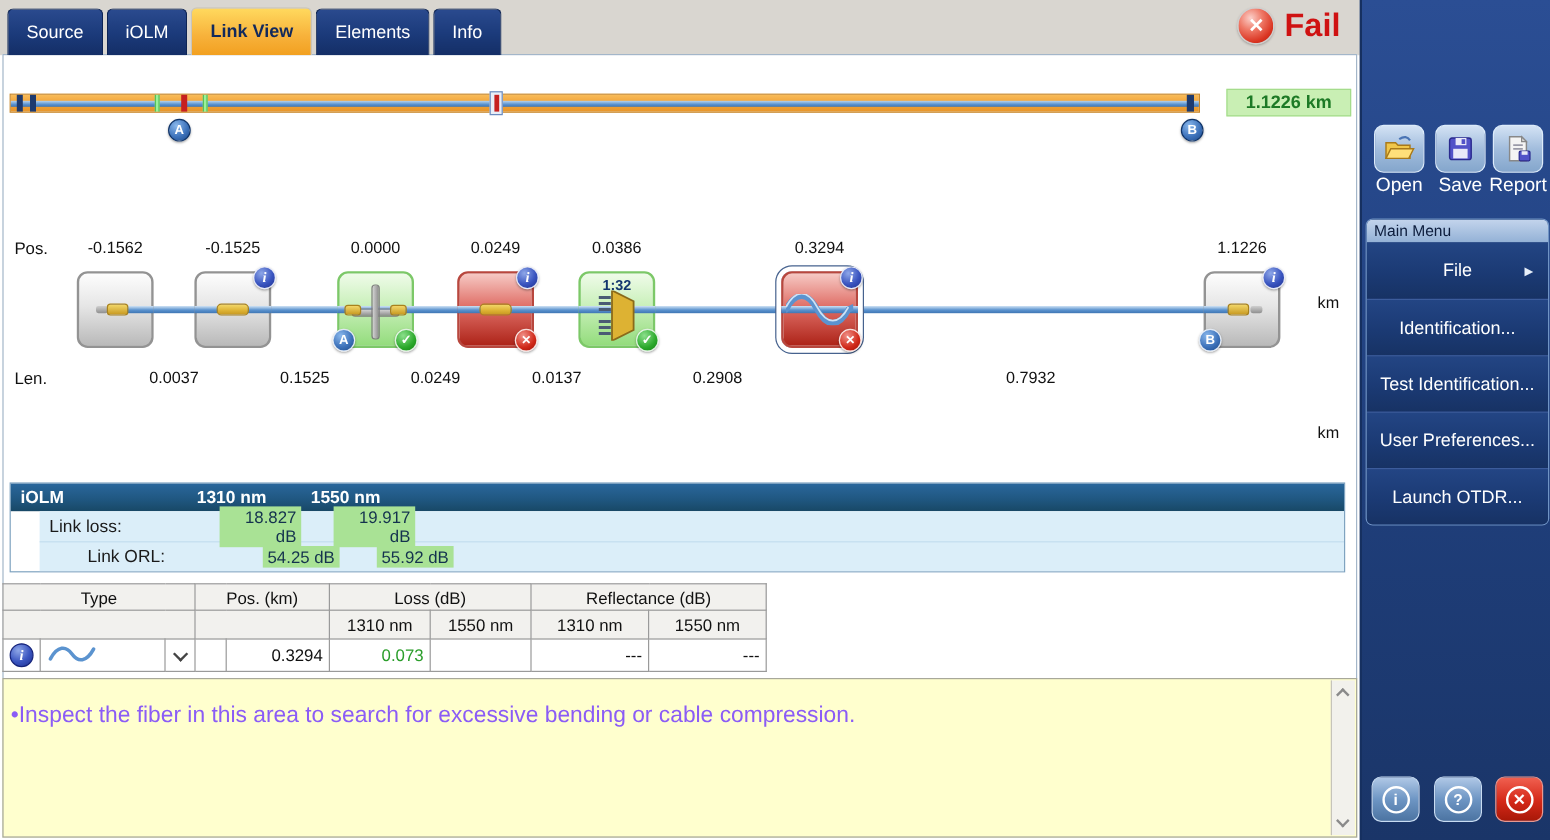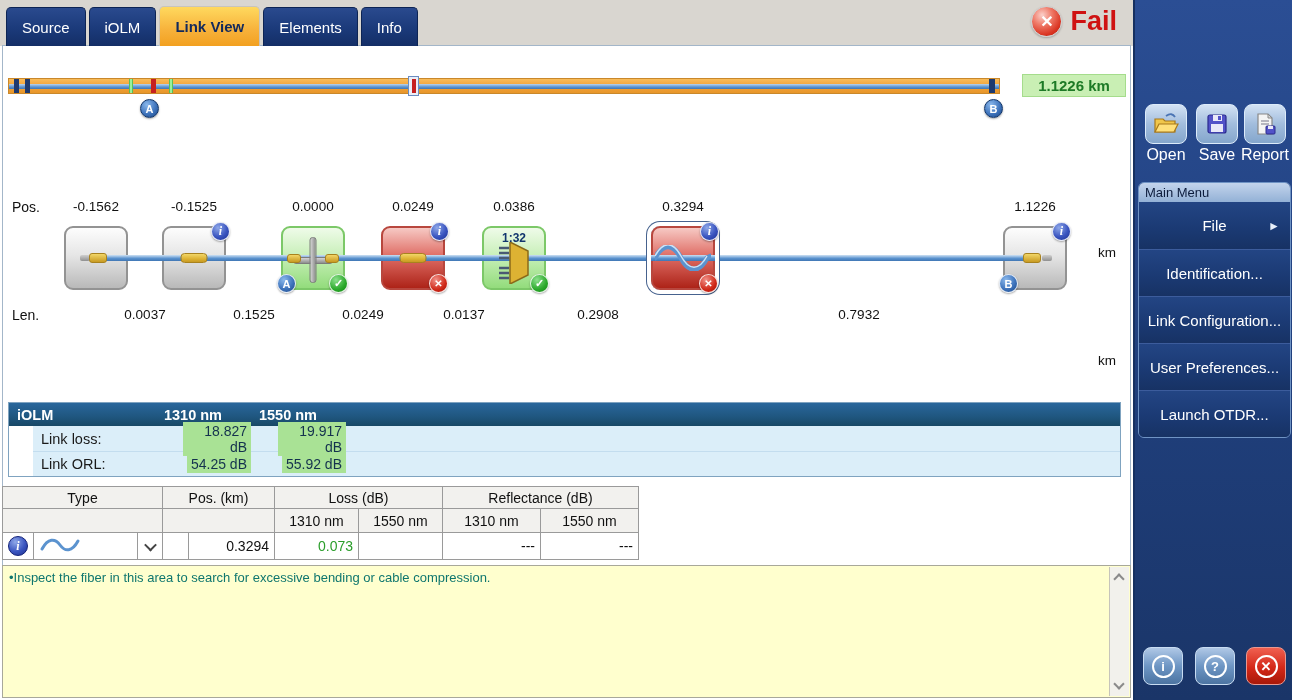--- a/index.html
+++ b/index.html
@@ -90,21 +90,21 @@
   
   .summary { position:absolute; left:8px; top:402px; width:1113px; border:1px solid #7fa3c0; }
   .sum-head { height:23px; display:flex; align-items:center;
               background:linear-gradient(180deg,#2a679c 0%, #1f567f 60%, #184866 100%);
               color:#fff; font-weight:bold; font-size:14.5px; }
   .sum-head .t { width:150px; padding-left:8px; }
   .sum-head .c1 { width:68px; text-align:center; }
   .sum-head .sp { width:27px; }
   .sum-head .c2 { width:68px; text-align:center; }
   .sum-row { height:25px; display:flex; align-items:center; background:#dbeef9; font-size:14.5px; color:#1a1a1a;margin-left:24px; }
-  .sum-row + .sum-row { border-top:1px solid #c3ddef; }
+  .sum-row + .sum-row { border-top:1px solid #c3ddef;padding-left:32px; }
   .sum-row .t { width:150px; padding-left:8px; }
   .sum-row .v1 { width:68px; text-align:right; }
   .sum-row .sp { width:27px; }
   .sum-row .v2 { width:68px; text-align:right; }
   .chip { display:inline-block; background:#a9e295; color:#14324e; padding:1px 4px; font-size:14px; }
 
   
   .detail { position:absolute; left:2px; top:486px; border-collapse:collapse; font-size:14px; color:#111;
             background:#fff; }
   .detail th, .detail td { border:1px solid #9a9a9a; font-weight:normal; padding:0 5px; }
@@ -117,21 +117,21 @@
   .cell-info { width:20px; height:20px; border-radius:50%; margin:0 auto;
                background:radial-gradient(circle at 35% 28%, #8fa8e8 0%, #3a55c0 55%, #1c2e8e 100%);
                border:1px solid #16247a; color:#fff; font-size:12px; font-weight:bold; font-style:italic;
                font-family:"Liberation Serif",serif; display:flex; align-items:center; justify-content:center; }
   .chev { display:inline-block; width:9px; height:9px; border-right:2px solid #444; border-bottom:2px solid #444;
           transform:rotate(45deg) translate(-1px,-1px); }
 
   
   .message { position:absolute; left:2px; top:565px; width:1129px; height:133px; background:#ffffce;
              border:1px solid #a8a89a; }
-  .message .txt { padding:4px 6px; color:#0f766e; font-size:13px; }
+  .message .txt { padding:4px 6px; color:#8b5cf6; font-size:19px;margin-top:16px; }
   .msg-scroll { position:absolute; right:1px; top:1px; bottom:1px; width:20px; background:#f2f1ec;
                 border-left:1px solid #c6c4ba; }
   .msg-scroll .up, .msg-scroll .down { position:absolute; left:5px; width:8px; height:8px;
                 border-left:2px solid #8a8a8a; border-top:2px solid #8a8a8a; }
   .msg-scroll .up { top:8px; transform:rotate(45deg); }
   .msg-scroll .down { bottom:8px; transform:rotate(225deg); }
 
   
   #sidebar { position:absolute; right:0; top:0; width:159px; height:700px;
              background:linear-gradient(180deg,#2b4e94 0%, #20407e 50%, #1a3568 100%);
@@ -407,21 +407,21 @@
     <div class="mainmenu">
       <div class="mm-head">Main Menu</div>
       <div class="mm-item">
         <span>File</span>
         <span class="mm-arrow">►</span>
       </div>
       <div class="mm-item">
         <span>Identification...</span>
       </div>
       <div class="mm-item">
-        <span>Link Configuration...</span>
+        <span>Test Identification...</span>
       </div>
       <div class="mm-item">
         <span>User Preferences...</span>
       </div>
       <div class="mm-item">
         <span>Launch OTDR...</span>
       </div>
     </div>
 
     <div class="bb blue" style="left:8px;">

